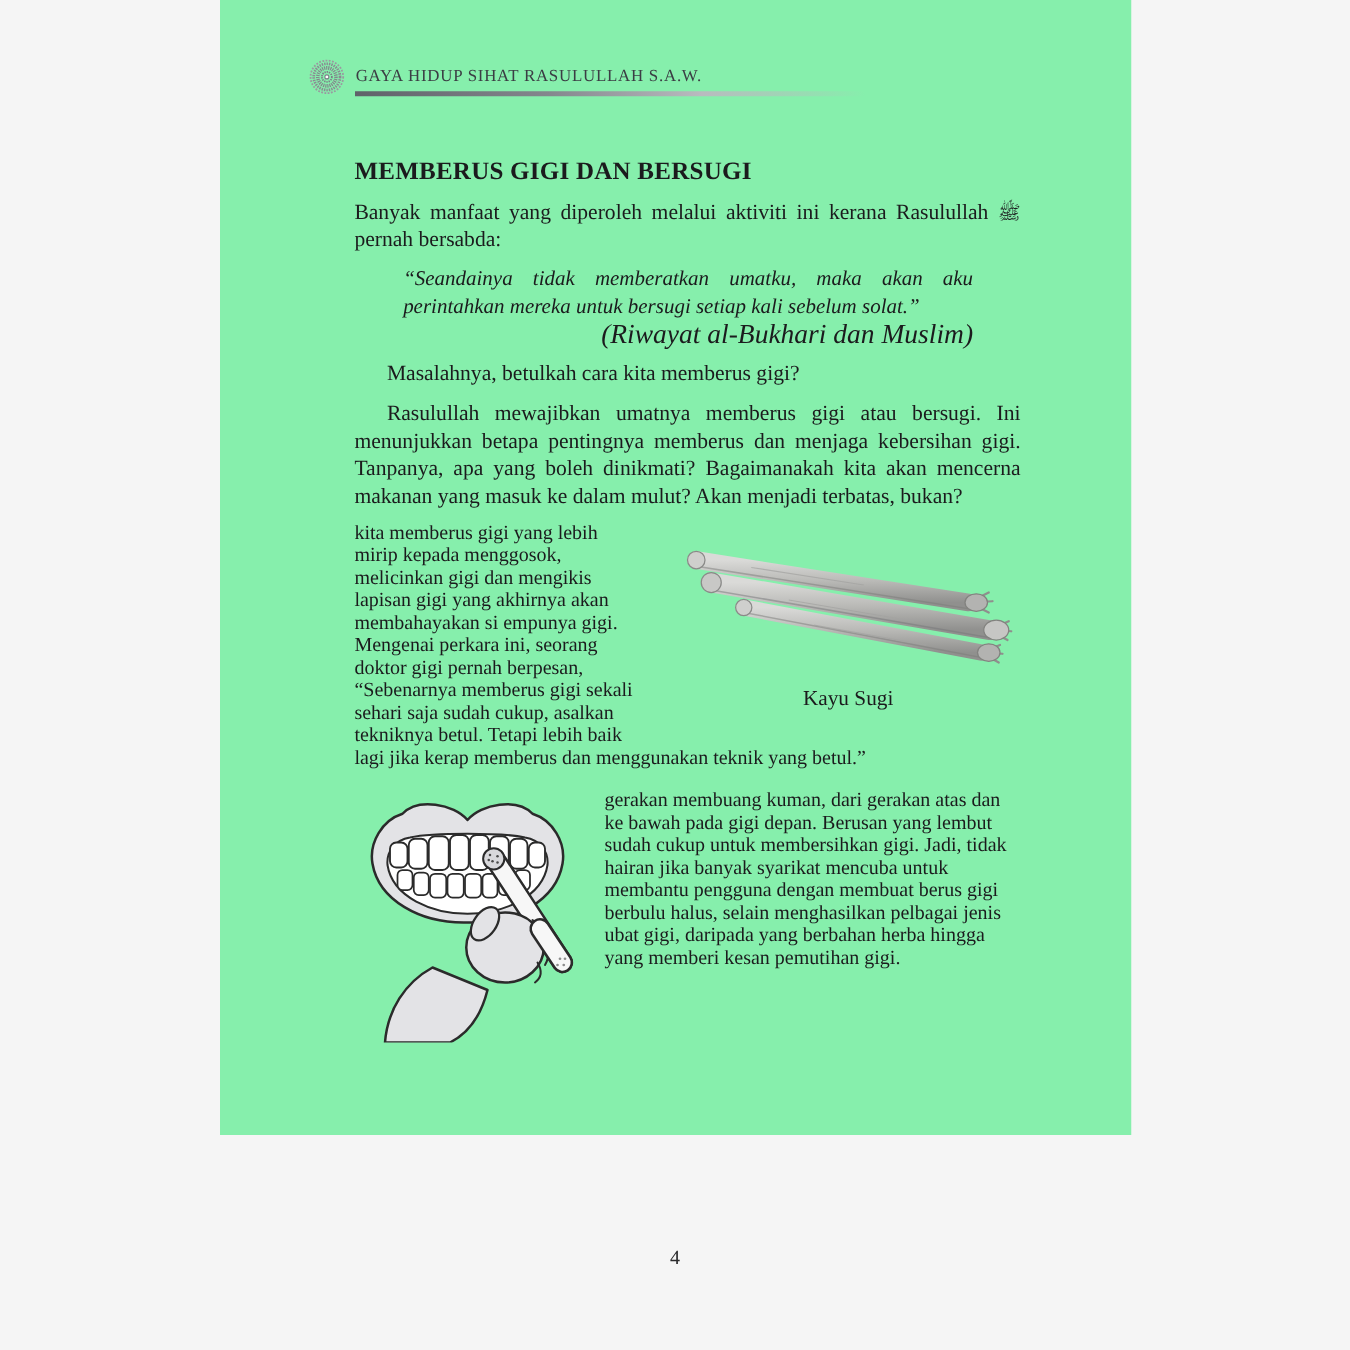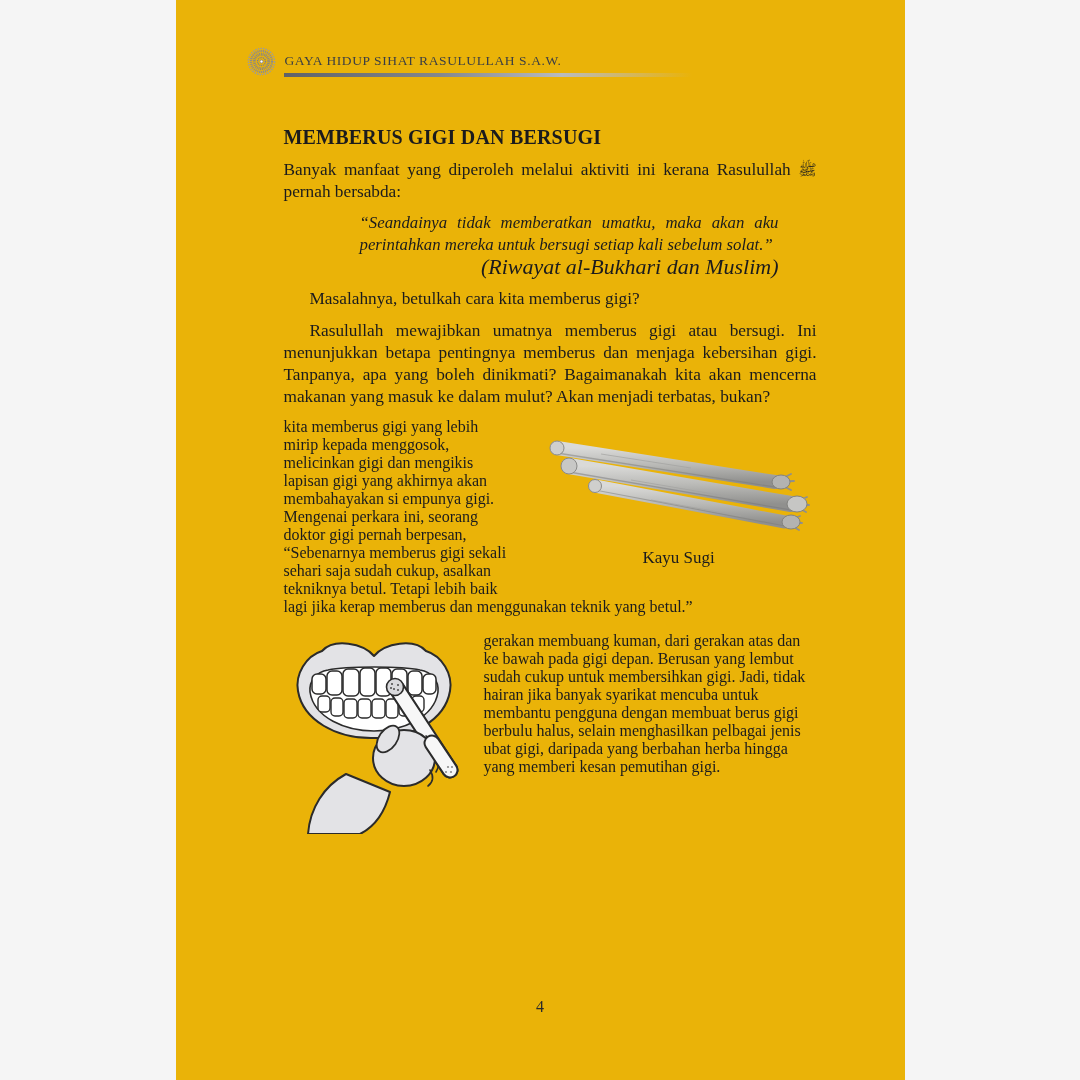--- a/index.html
+++ b/index.html
@@ -4,23 +4,23 @@
 <style>
   html, body { margin: 0; padding: 0; }
   body {
     width: 1080px; height: 1080px;
     background: #f5f5f5;
     overflow: hidden;
     font-family: "Liberation Serif", serif;
     color: #1b1b1d;
   }
   .page {
-    width: 729px; height: 1080px;
+    width: 729px; height: 908px;
     margin: 0 auto;
-    background: #eab308;
+    background: #86efac;
     position: relative;
     box-sizing: border-box;
     padding: 46px 88px 0 108px;
   }
   
   .doc-header { position: relative; height: 40px; }
   .medallion { position: absolute; left: -37px; top: 1px; width: 29px; height: 29px; }
   .header-title {
     position: absolute; left: 1px; top: 7px;
     font-size: 13.5px; letter-spacing: 0.6px;
@@ -37,21 +37,21 @@
     font-size: 20px; font-weight: bold; letter-spacing: 0.2px;
   }
   .para {
     margin: 10px 0 0 0;
     font-size: 17.3px; line-height: 22px;
     text-align: justify;
   }
   .indent { text-indent: 26px; }
   .pbuh { font-family: "DejaVu Sans", sans-serif; font-size: 15px; }
   .hadith {
-    margin: 9px 38px 0 76px;
+    margin: 9px 38px 0 39px;
     font-size: 16.8px; line-height: 22px;
     font-style: italic; text-align: justify;
   }
   .hadith-attr {
     font-size: 22px; line-height: 22px;
     font-style: italic; text-align: right;
     margin: 0 38px 0 48px;
   }
   
   .fig-sugi {

